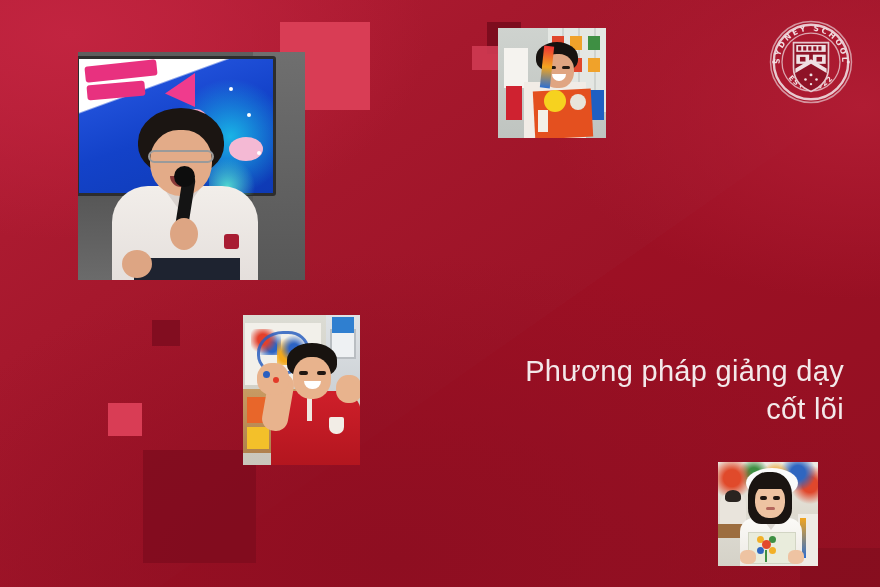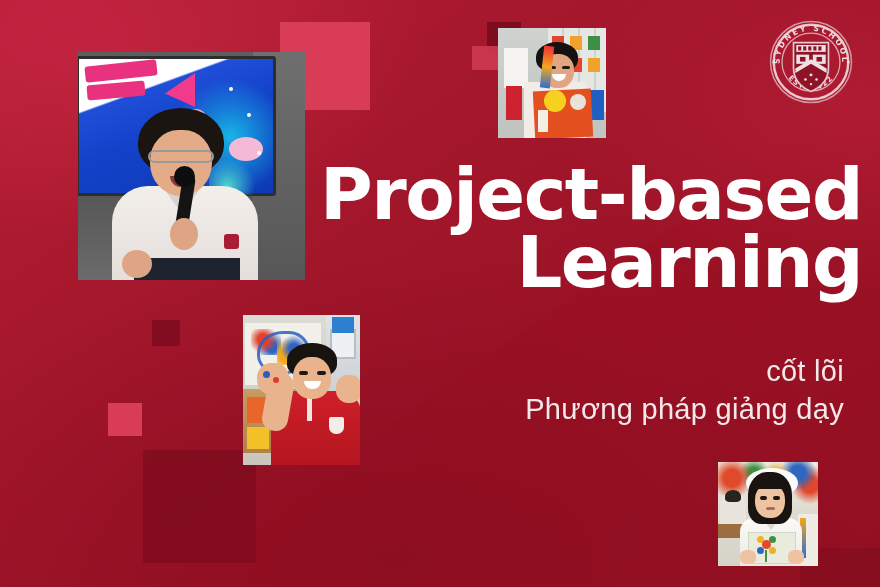--- a/index.html
+++ b/index.html
@@ -443,23 +443,19 @@
     <path d="M52,42 h14 v10 h-14 z" fill="#efe0e3"></path>
     <path d="M38,44.5 h6 v5 h-6 z" fill="#8e1327"></path>
     <path d="M56,44.5 h6 v5 h-6 z" fill="#8e1327"></path>
     <path d="M33,62 L50,52 L67,62 L67,57 L50,47 L33,57 Z" fill="#efe0e3"></path>
     <circle cx="50" cy="64" r="1.6" fill="#efe0e3"></circle>
     <circle cx="44" cy="69" r="1.4" fill="#efe0e3"></circle>
     <circle cx="56" cy="69" r="1.4" fill="#efe0e3"></circle>
     <circle cx="50" cy="74" r="1.3" fill="#efe0e3"></circle>
   </svg>
 
-  <div id="title-block">
-    <span class="title-line">Project-based</span>
-    <span class="title-line">Learning</span>
+
+  <div id="subtitle-block">
+    <span class="sub-line">Phương pháp giảng dạy</span>
+    <span class="sub-line">cốt lõi</span>
   </div>
 
-  <div id="subtitle-block">
-    <span class="sub-line">cốt lõi</span>
-    <span class="sub-line">Phương pháp giảng dạy</span>
-  </div>
-
 </div>
 
 </body></html>

